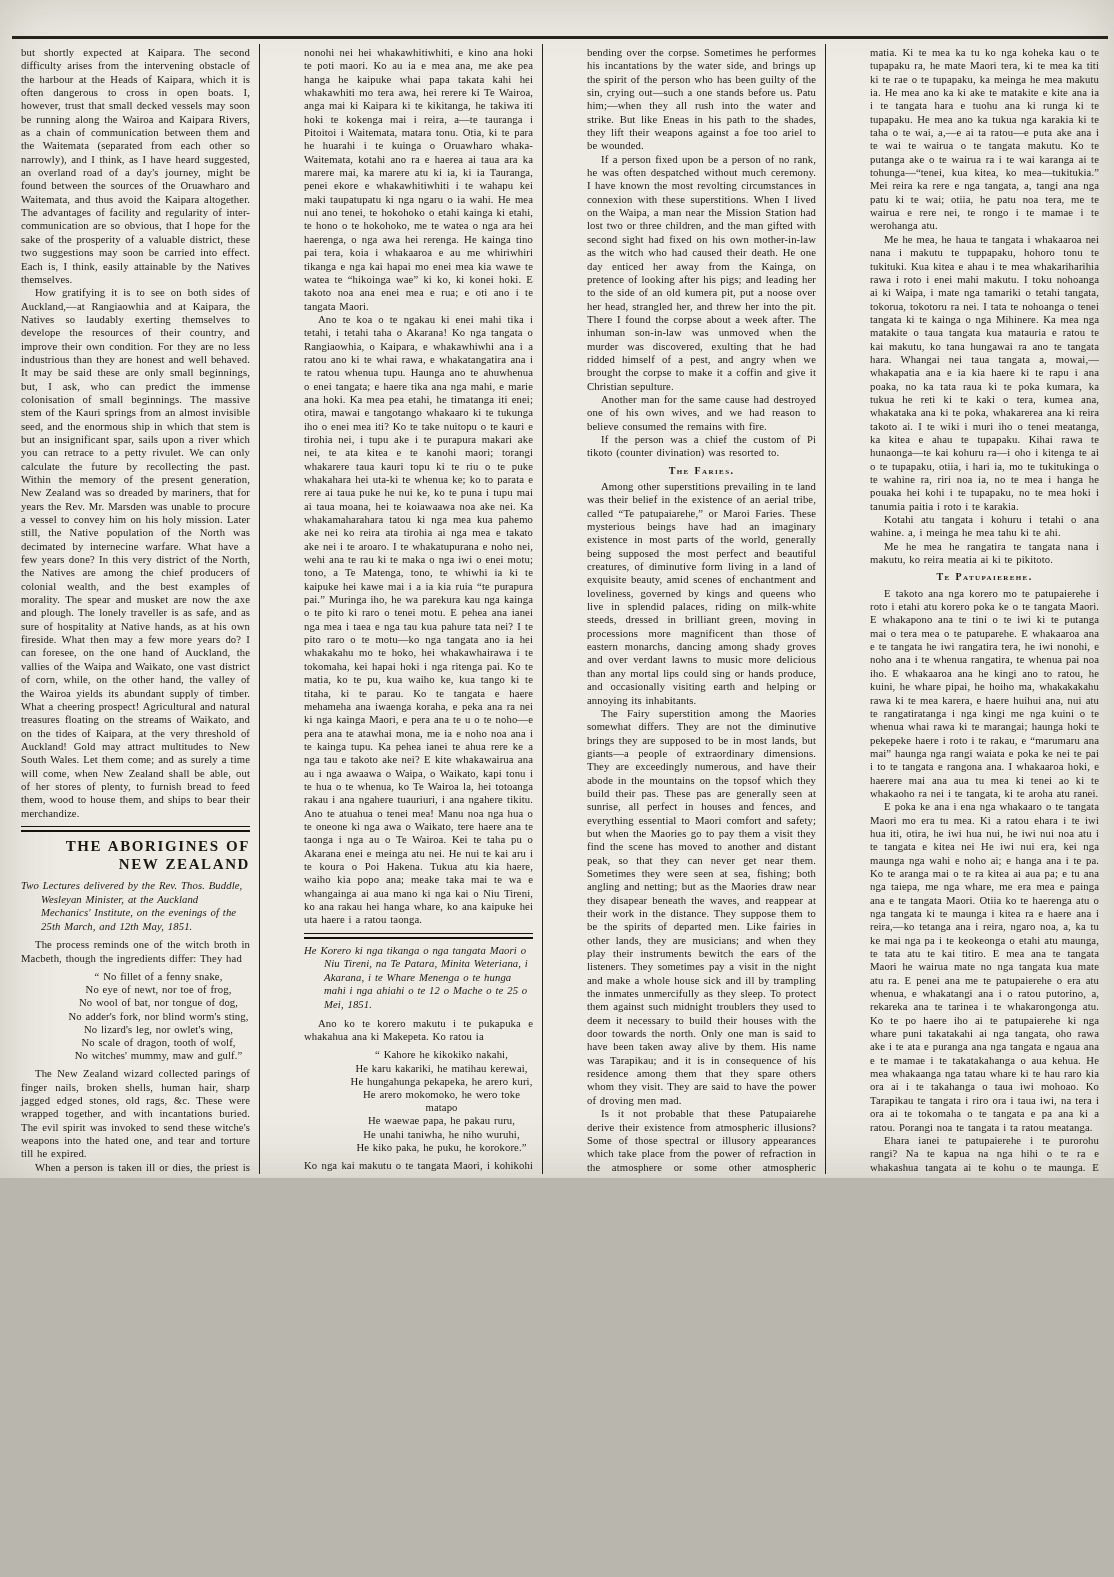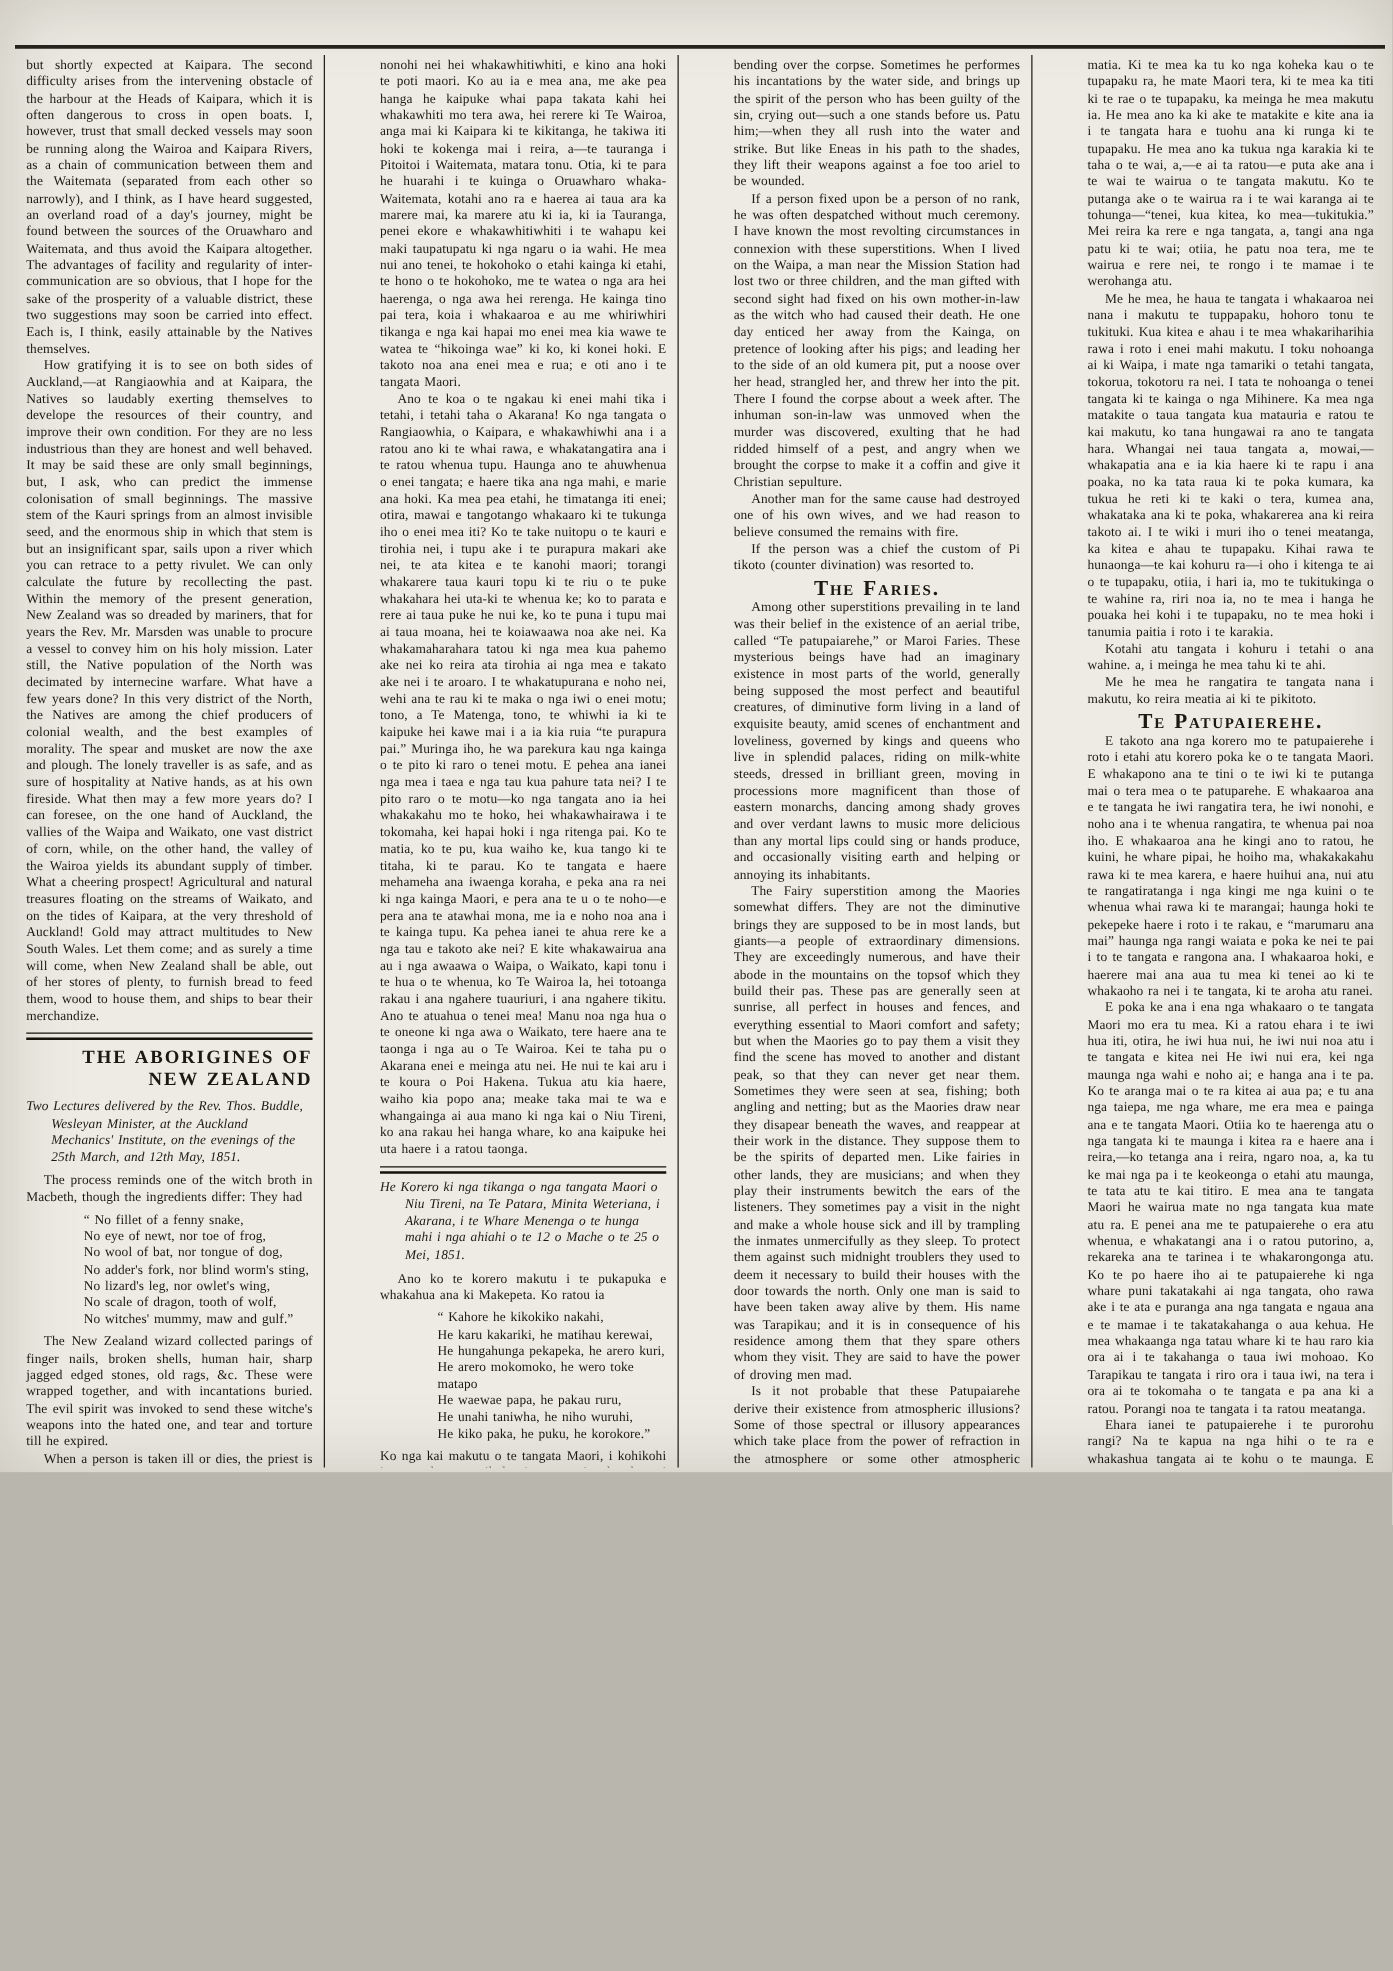--- a/index.html
+++ b/index.html
@@ -34,24 +34,24 @@
     margin:4px 0 6px 0; text-align:right; font-weight:bold;
     font-size:15px; line-height:18px; letter-spacing:1.6px;
     text-indent:0; font-family:"Liberation Serif", serif;
   }
   .byline{
     margin:2px 0 5px 0; font-style:italic; text-align:left;
     padding-left:20px; text-indent:-20px; line-height:13.6px;
   }
   .subheading{
     margin:4px 0 3px 0; text-align:center; font-weight:bold;
-    font-size:17px; letter-spacing:1.4px; font-variant:small-caps;
+    font-size:10px; letter-spacing:1.4px; font-variant:small-caps;
     text-indent:0;
   }
-  .verse{ margin:5px 0 5px 46px; text-align:left; }
+  .verse{ margin:5px 0 5px 46px; text-align:center; }
   .verse-line{ line-height:13.2px; }
   .imprint{
     margin:4px 0 0 0; text-align:center; font-size:10.3px;
     line-height:13.5px; font-variant:small-caps; text-indent:0;
   }
   h2,h3{ font-weight:bold; }
 </style>
 </head>
 <body>
 

